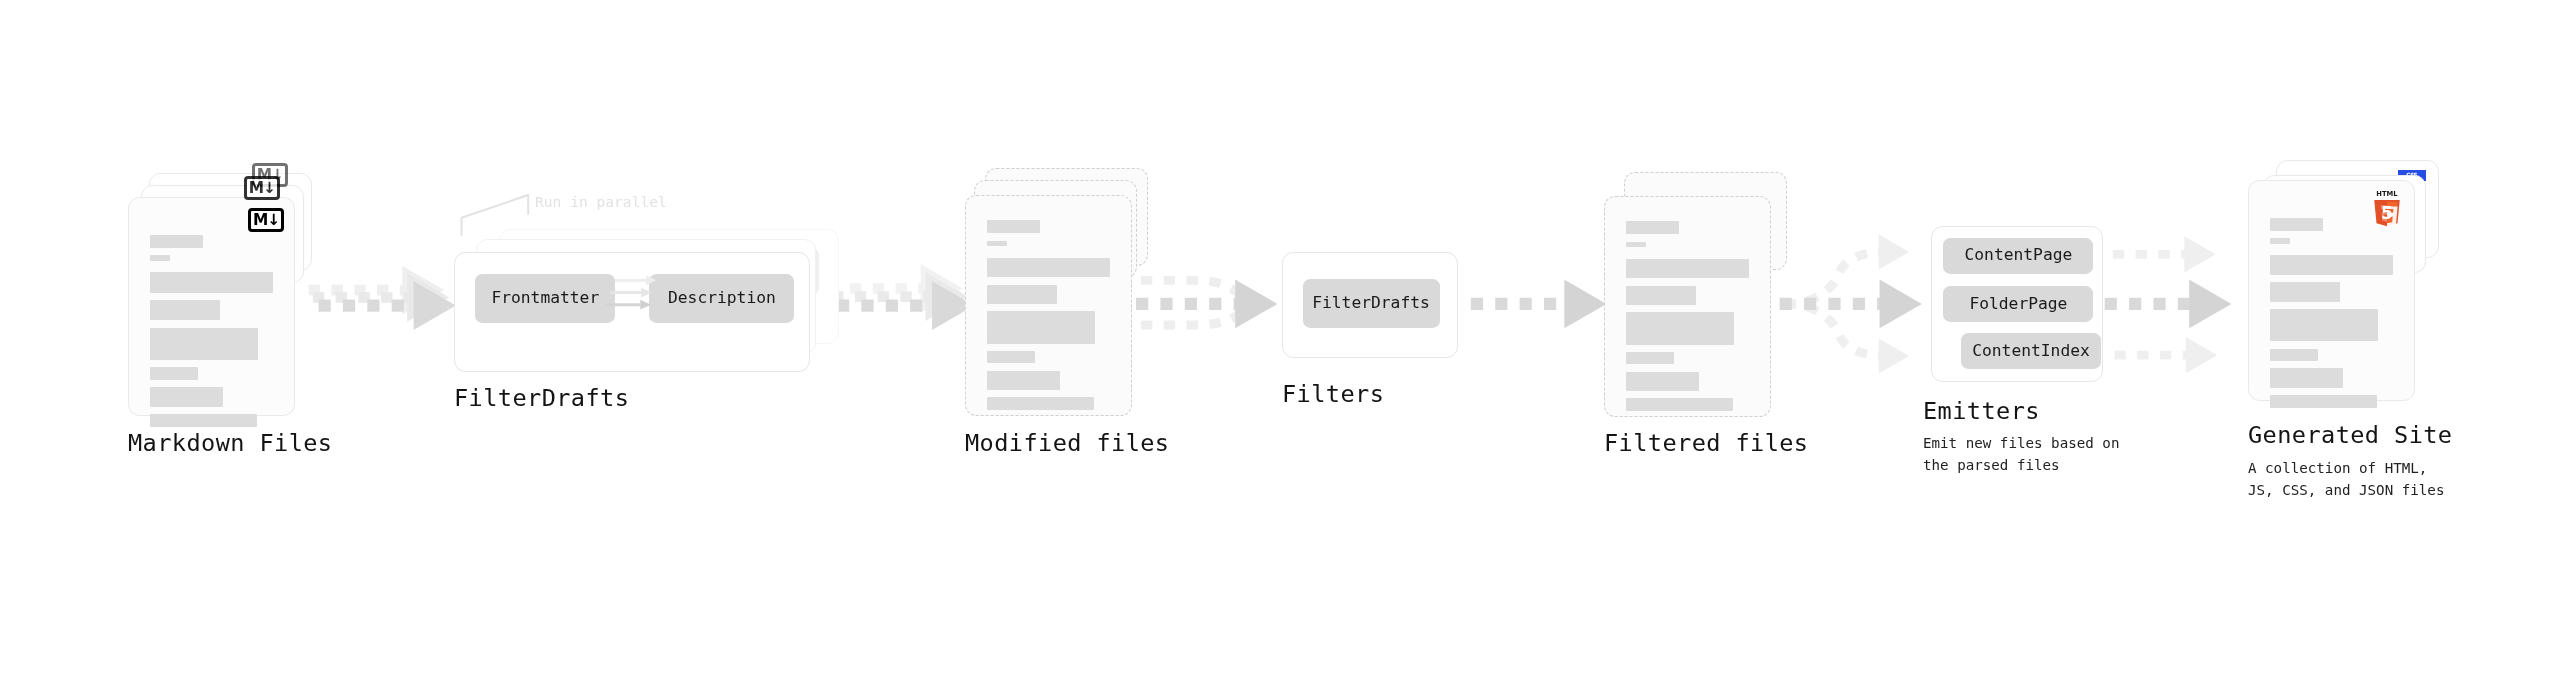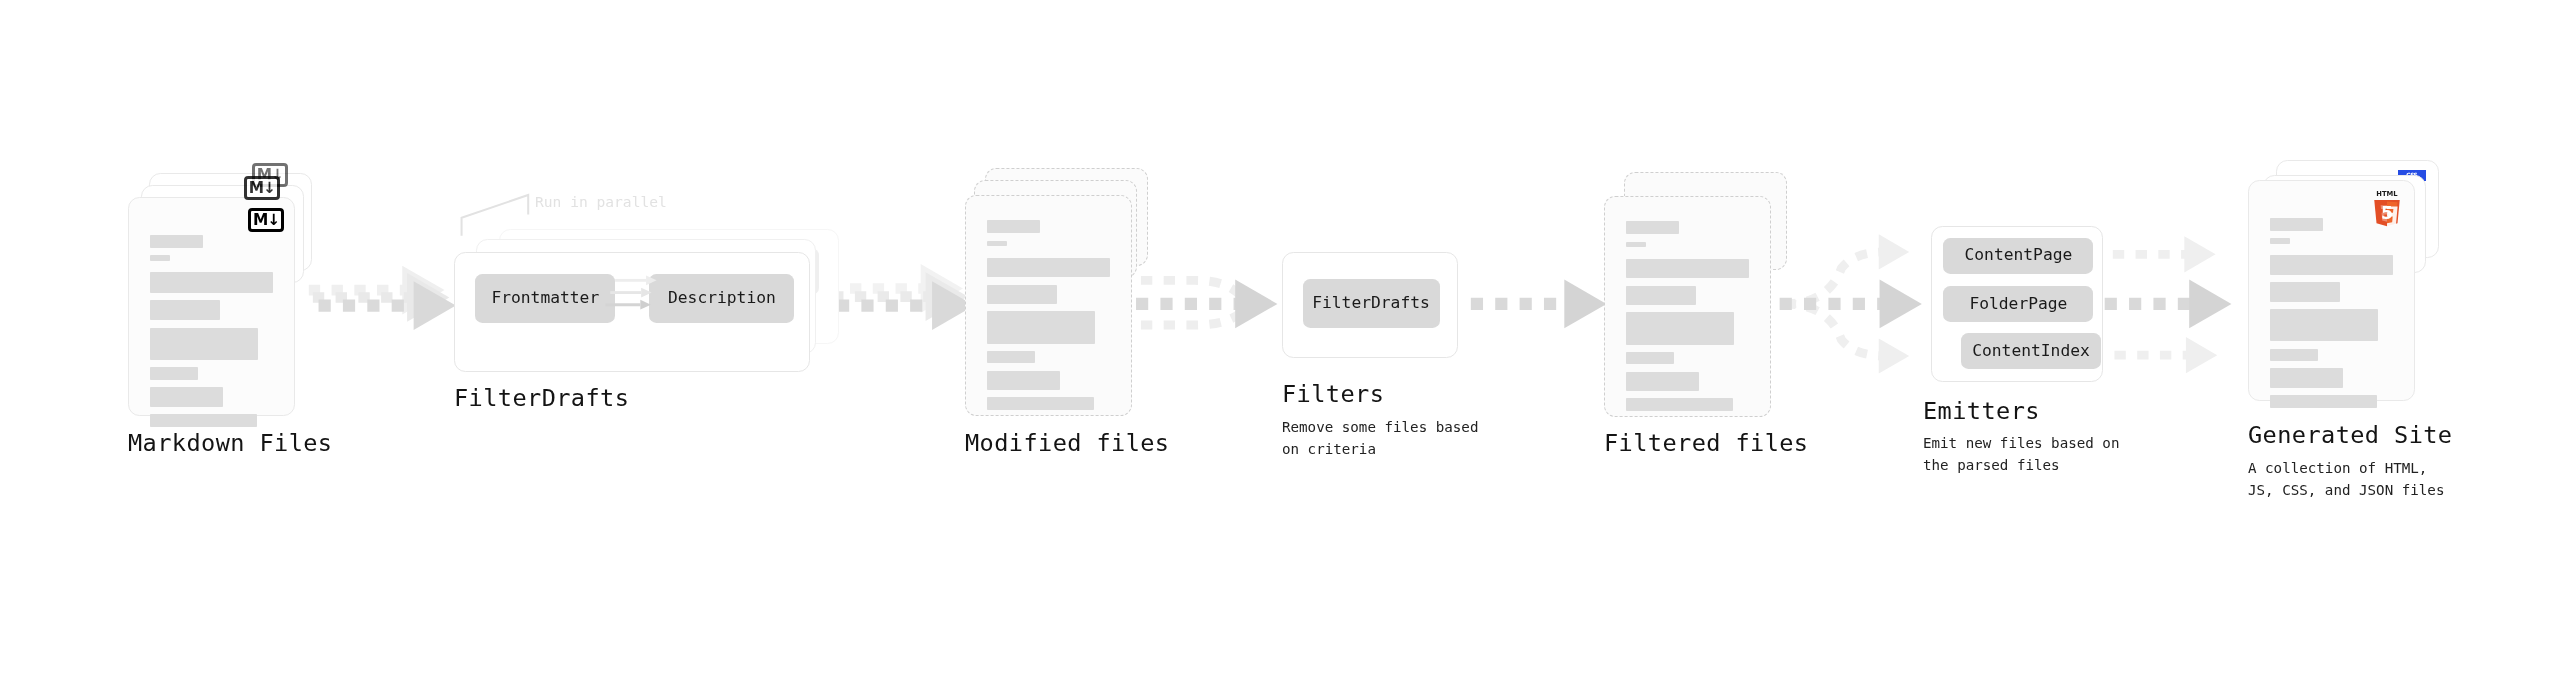--- a/index.html
+++ b/index.html
@@ -252,22 +252,20 @@
         <div class="ln" style="width:87%;height:13px;"></div>
       </div>
     </div>
   </div>
   <div class="title" style="left:965px; top:429px;">Modified files</div>
 
   <div class="group-box" style="left:1282px; top:252px; width:176px; height:106px;">
     <div class="pill" style="left:19.5px; top:26px; width:137px; height:49px;">FilterDrafts</div>
   </div>
   <div class="title" style="left:1282px; top:380px;">Filters</div>
-  <div class="caption" style="left:1282px; top:416px;">Remove some files based
-on criteria</div>
 
   <div class="doc-stack">
     <div class="doc-card dashed" style="left:1624px; top:172px; width:163px; height:98px;"></div>
     <div class="doc-card dashed" style="left:1604px; top:196px; width:167px; height:221px;">
       <div class="doc-lines" style="top:24.4px;">
         <div class="ln" style="width:53px;height:13px;"></div>
         <div class="ln" style="width:19.5px;height:5.7px;margin-bottom:11.4px;"></div>
         <div class="ln" style="width:100%;height:19.5px;"></div>
         <div class="ln" style="width:57%;height:19.5px;"></div>
         <div class="ln" style="width:88%;height:32.5px;"></div>

